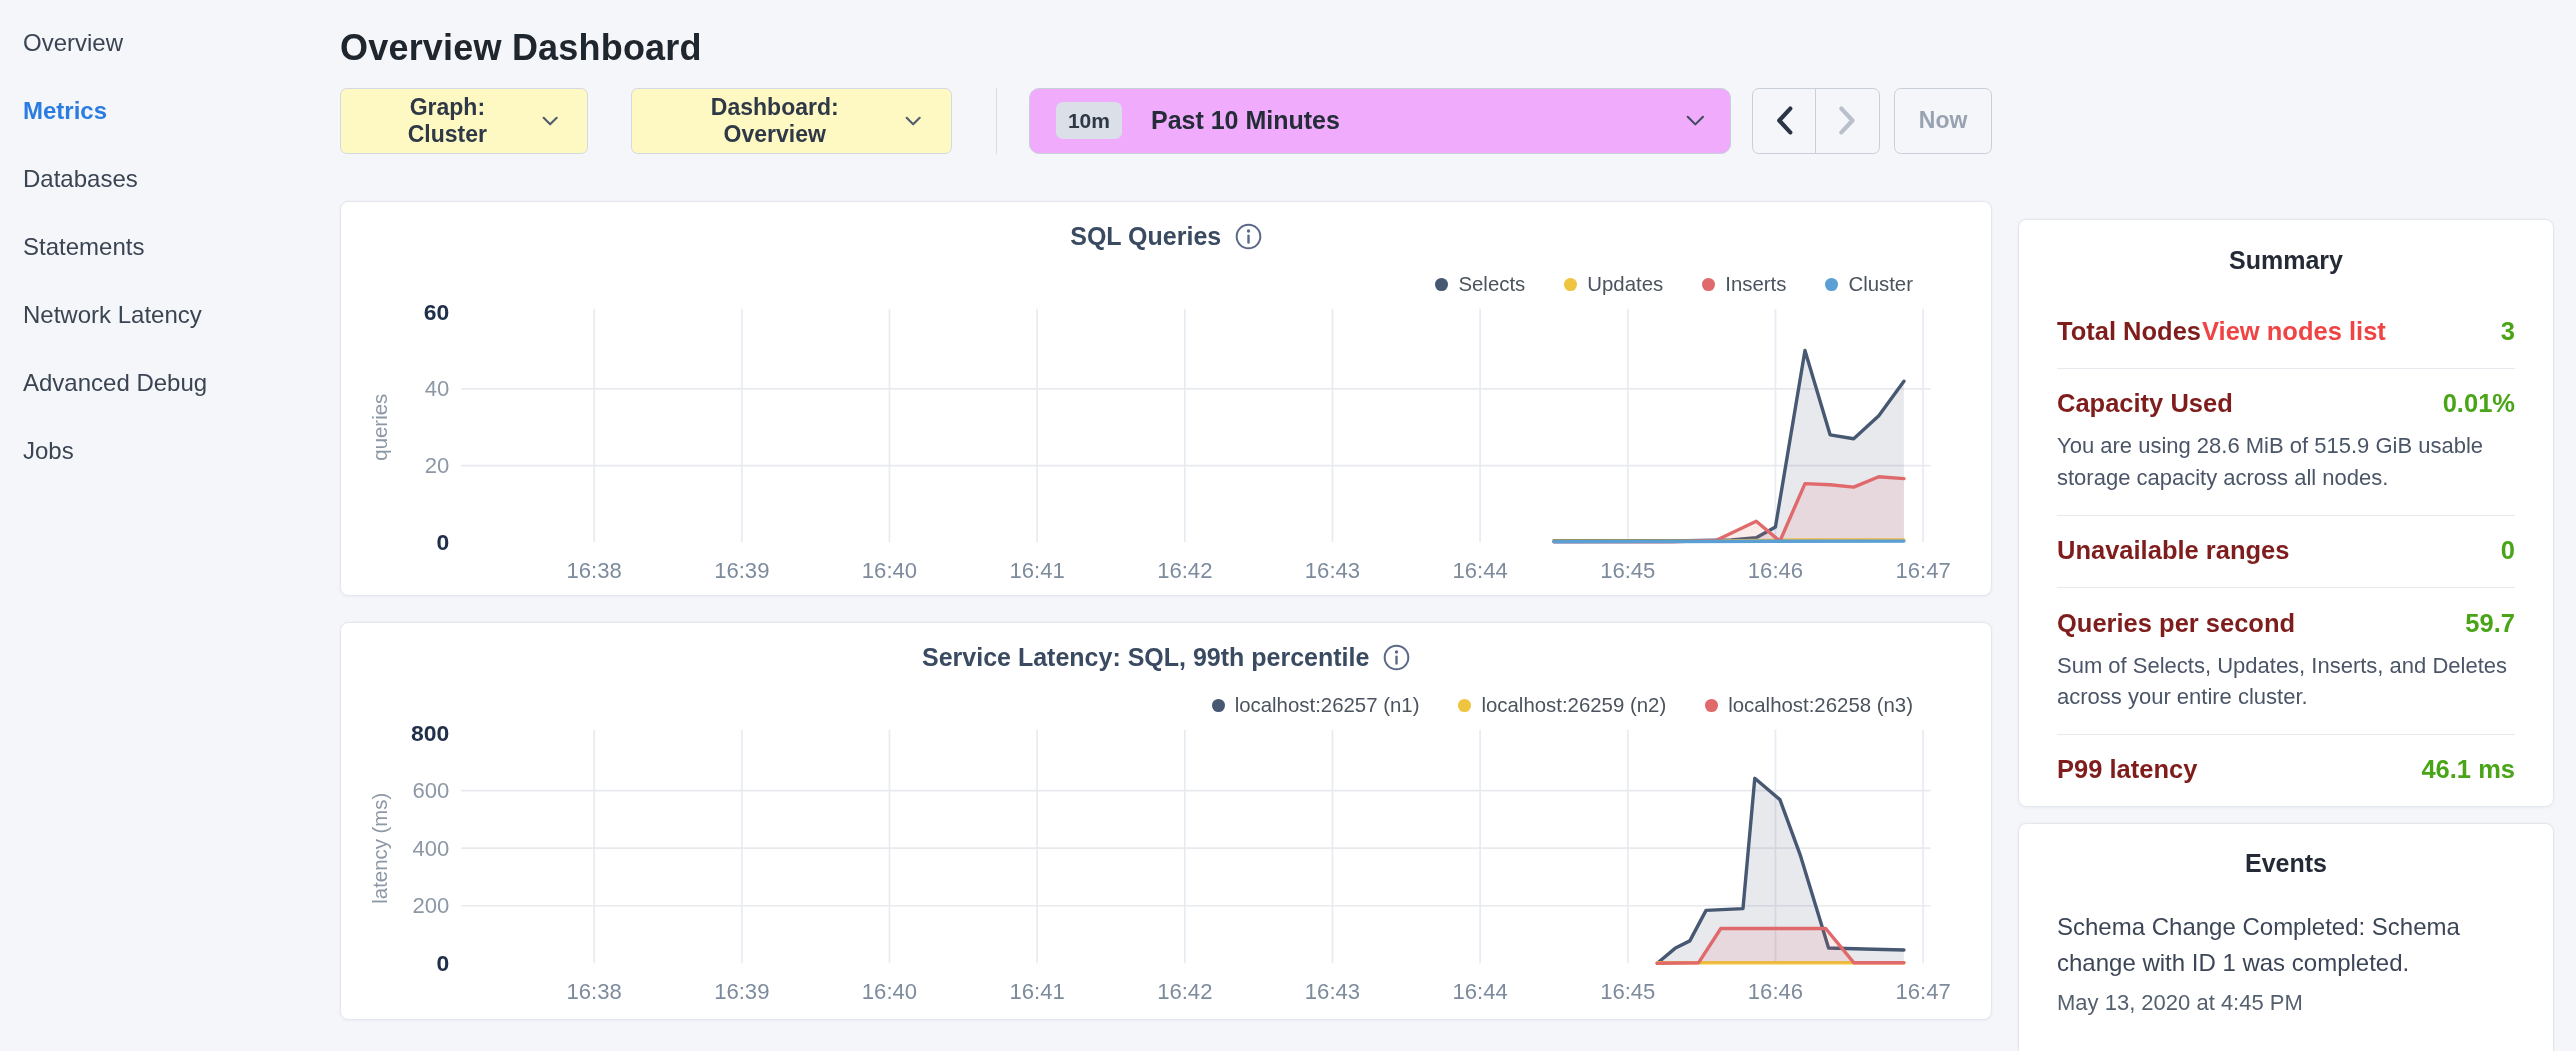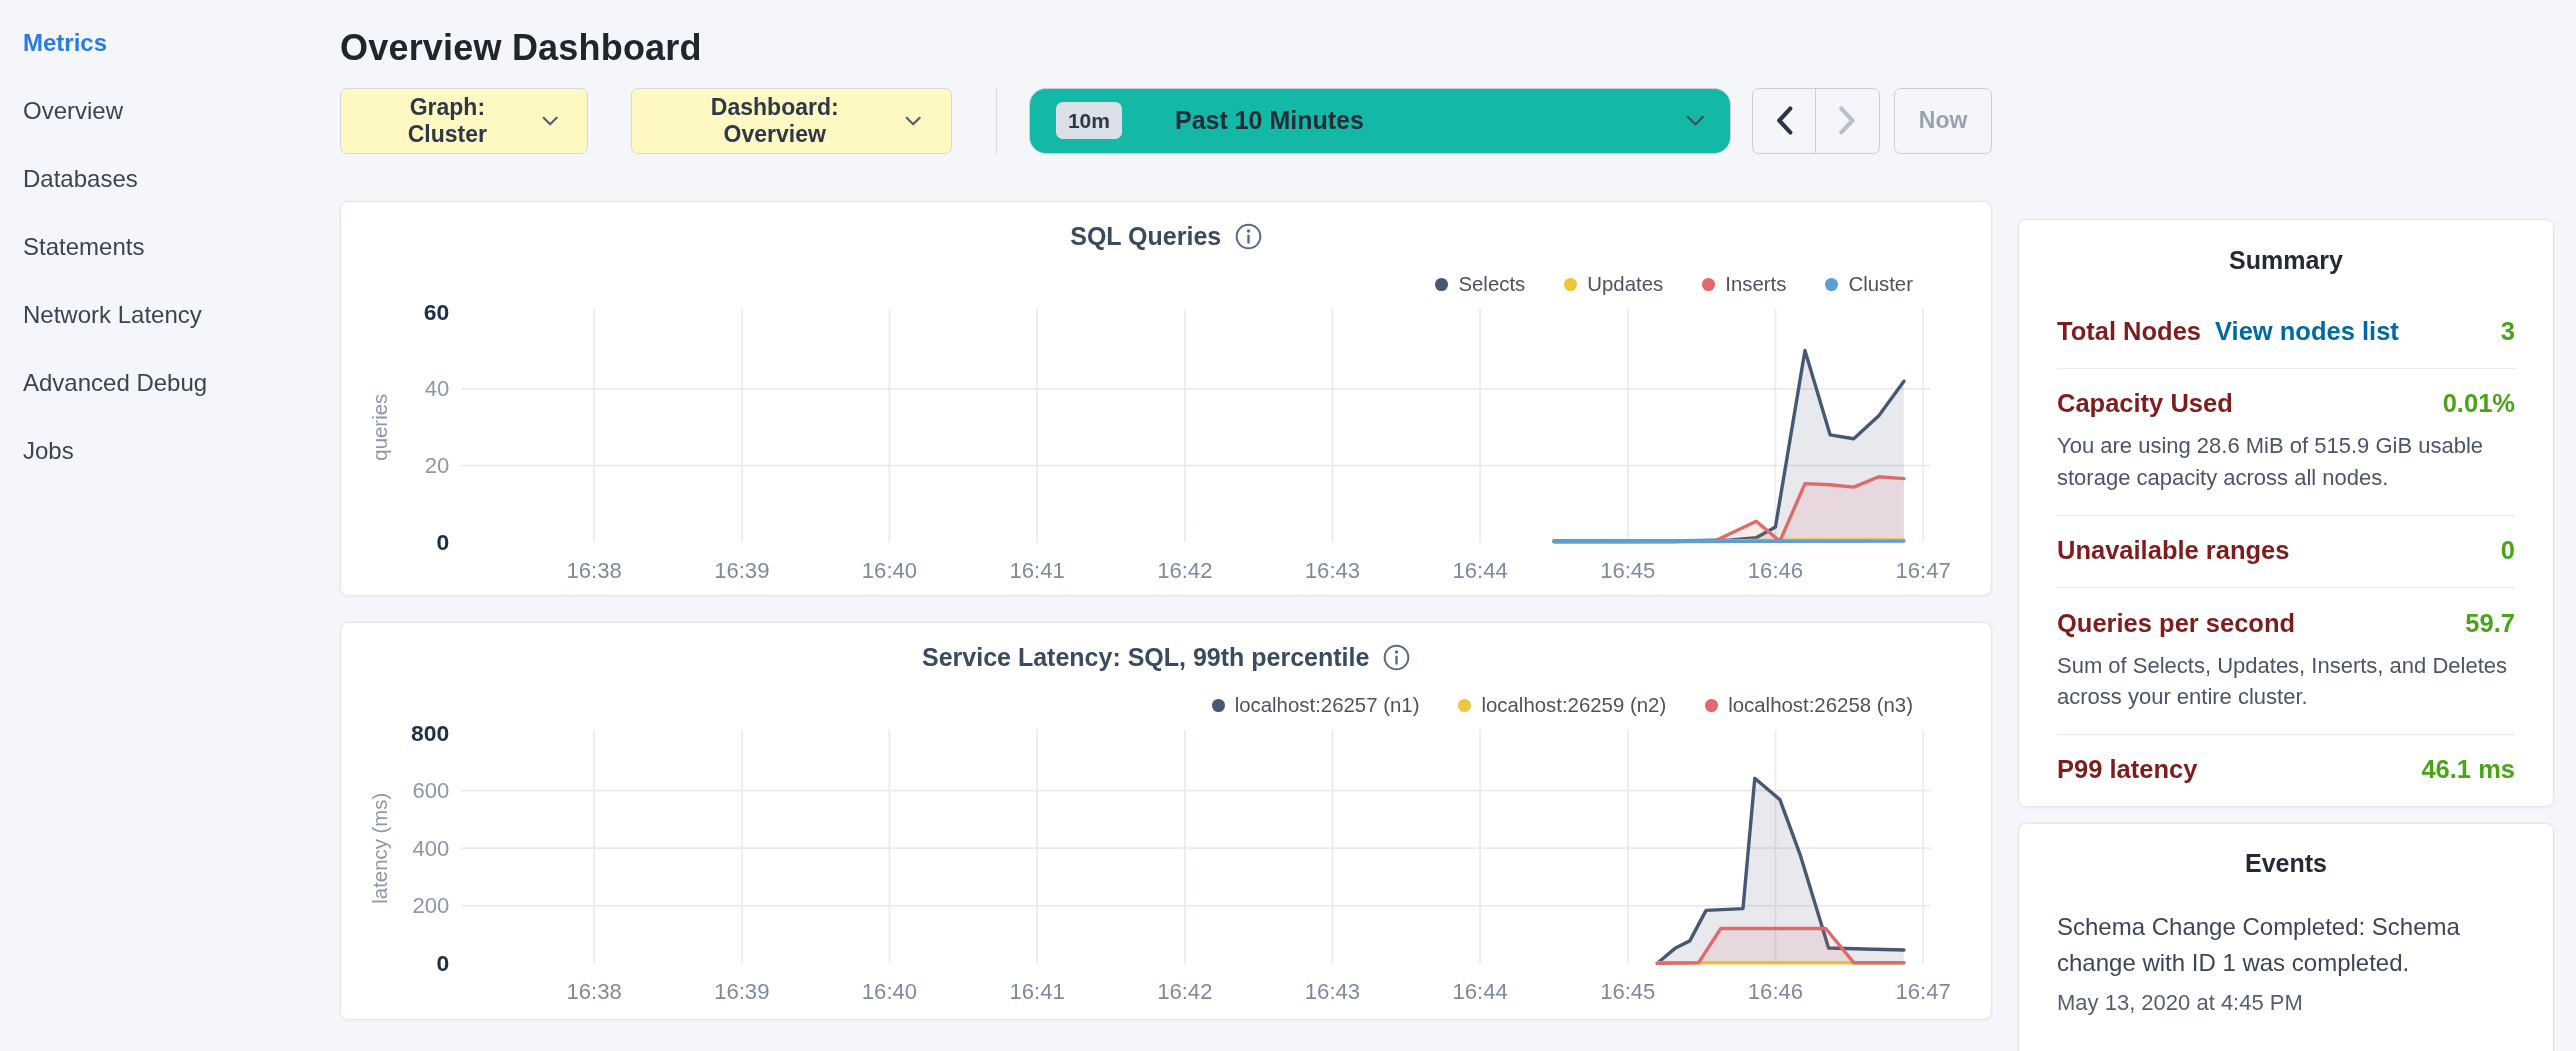--- a/index.html
+++ b/index.html
@@ -27,24 +27,23 @@
   .ctl-btn{
     display:flex;align-items:center;gap:17px;background:#fef9c3;
     border:1.3px solid #d3d8e1;border-radius:6.8px;height:66px;
     padding:0 29px;font-size:23px;font-weight:700;color:#2e3846;
     font-family:"Liberation Sans", sans-serif;cursor:pointer;box-sizing:border-box;
   }
   .ctl-btn + .ctl-btn{margin-left:43px;}
   .vdiv{width:1.7px;background:#d8dce3;margin:0 0 0 44px;}
   .timesel{
     margin-left:32px;width:726px;display:flex;align-items:center;
-    background:#14b8a6;border:1.3px solid #c9d0da;border-radius:17px;height:66px;
+    background:#f0abfc;border:1.3px solid #c9d0da;border-radius:10px;height:66px;
     padding:0 25.5px;box-sizing:border-box;cursor:pointer;
     font-family:"Liberation Sans", sans-serif;
-    gap:24px;
   }
   .time-badge{
     background:#dadfe8;border-radius:6.8px;padding:6.8px 12px;
     font-size:21px;font-weight:700;color:#2e3846;
   }
   .time-label{margin-left:29px;font-size:25px;font-weight:700;color:#242c38;flex:1;text-align:left;}
   .arrow-group{
     margin-left:21px;display:flex;border:1.3px solid #c9d0da;border-radius:6.8px;
     overflow:hidden;height:66px;box-sizing:border-box;background:transparent;
   }
@@ -80,38 +79,38 @@
 
   
   .rightcol{margin-left:26px;width:536px;flex:0 0 536px;}
   .summary-card{width:536px;margin-top:219px;padding:0 38px;}
   .panel-title{margin:25.5px 0 0 0;text-align:center;font-size:25px;font-weight:700;color:#242b37;}
   .sum-rows{margin-top:22px;}
   .sum-row{padding:20.4px 0 22px 0;border-top:0.9px solid #e6e9ed;}
   .sum-row:first-child{border-top:none;}
   .sum-head{display:flex;align-items:baseline;}
   .sum-label{font-size:25.5px;font-weight:700;color:#7f1d1d;}
-  .sum-link{margin-left:14px;font-size:25.5px;font-weight:700;color:#0369a1;cursor:pointer;text-decoration:none;}
+  .sum-link{margin-left:1px;font-size:25.5px;font-weight:700;color:#ef4444;cursor:pointer;text-decoration:none;}
   .sum-value{margin-left:auto;font-size:25.5px;font-weight:700;color:#4aa418;}
   .sum-desc{margin-top:12px;font-size:22px;line-height:1.42;color:#4a5568;}
   .events-card{width:536px;margin-top:15.3px;padding:0 38px;height:340px;}
   .event-text{margin-top:31px;font-size:24px;line-height:1.5;color:#3c4657;}
   .event-date{margin-top:8.5px;font-size:22px;color:#55606e;}
 
   svg text{font-family:"Liberation Sans", sans-serif;}
 </style>
 </head>
 <body>
 
 <div class="page">
 
   <nav class="sidebar">
     <div id="nav-list">
+        <div class="nav-item">Overview</div>
         <div class="nav-item active">Metrics</div>
-        <div class="nav-item">Overview</div>
         <div class="nav-item">Databases</div>
         <div class="nav-item">Statements</div>
         <div class="nav-item">Network Latency</div>
         <div class="nav-item">Advanced Debug</div>
         <div class="nav-item">Jobs</div>
       </div>
   </nav>
 
   <main class="main">
     <h1 class="page-title">Overview Dashboard</h1>

